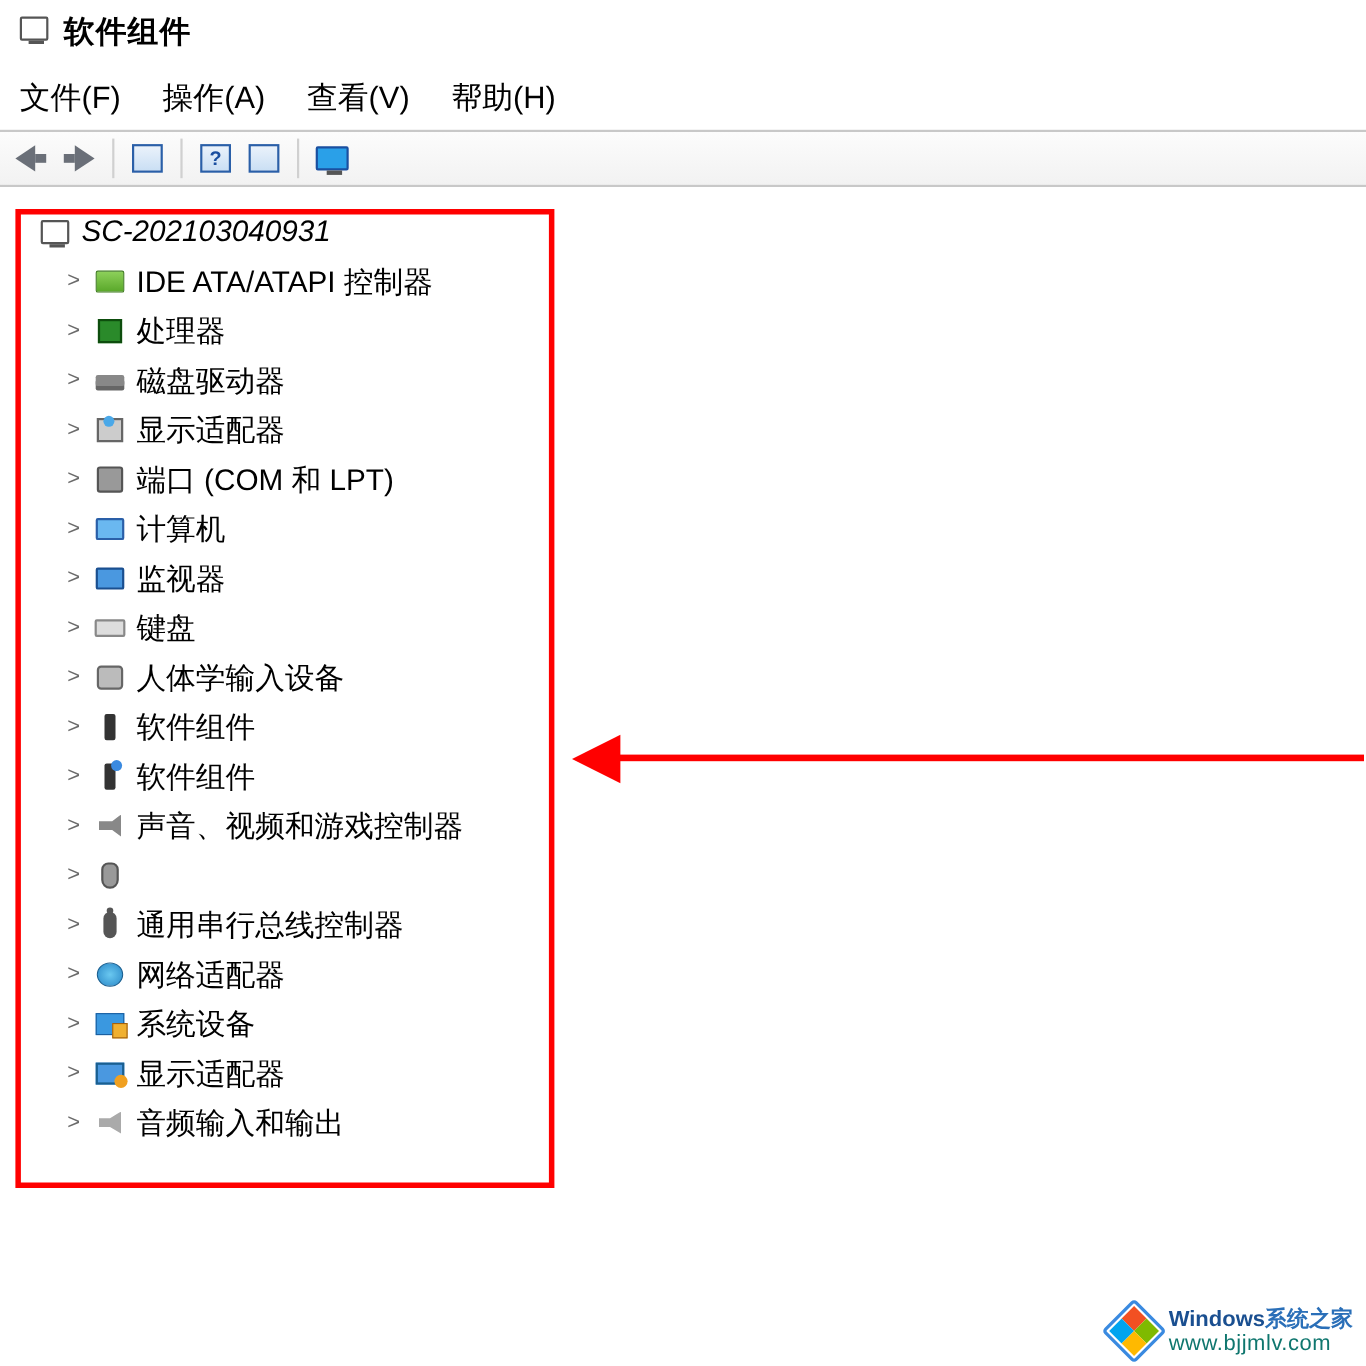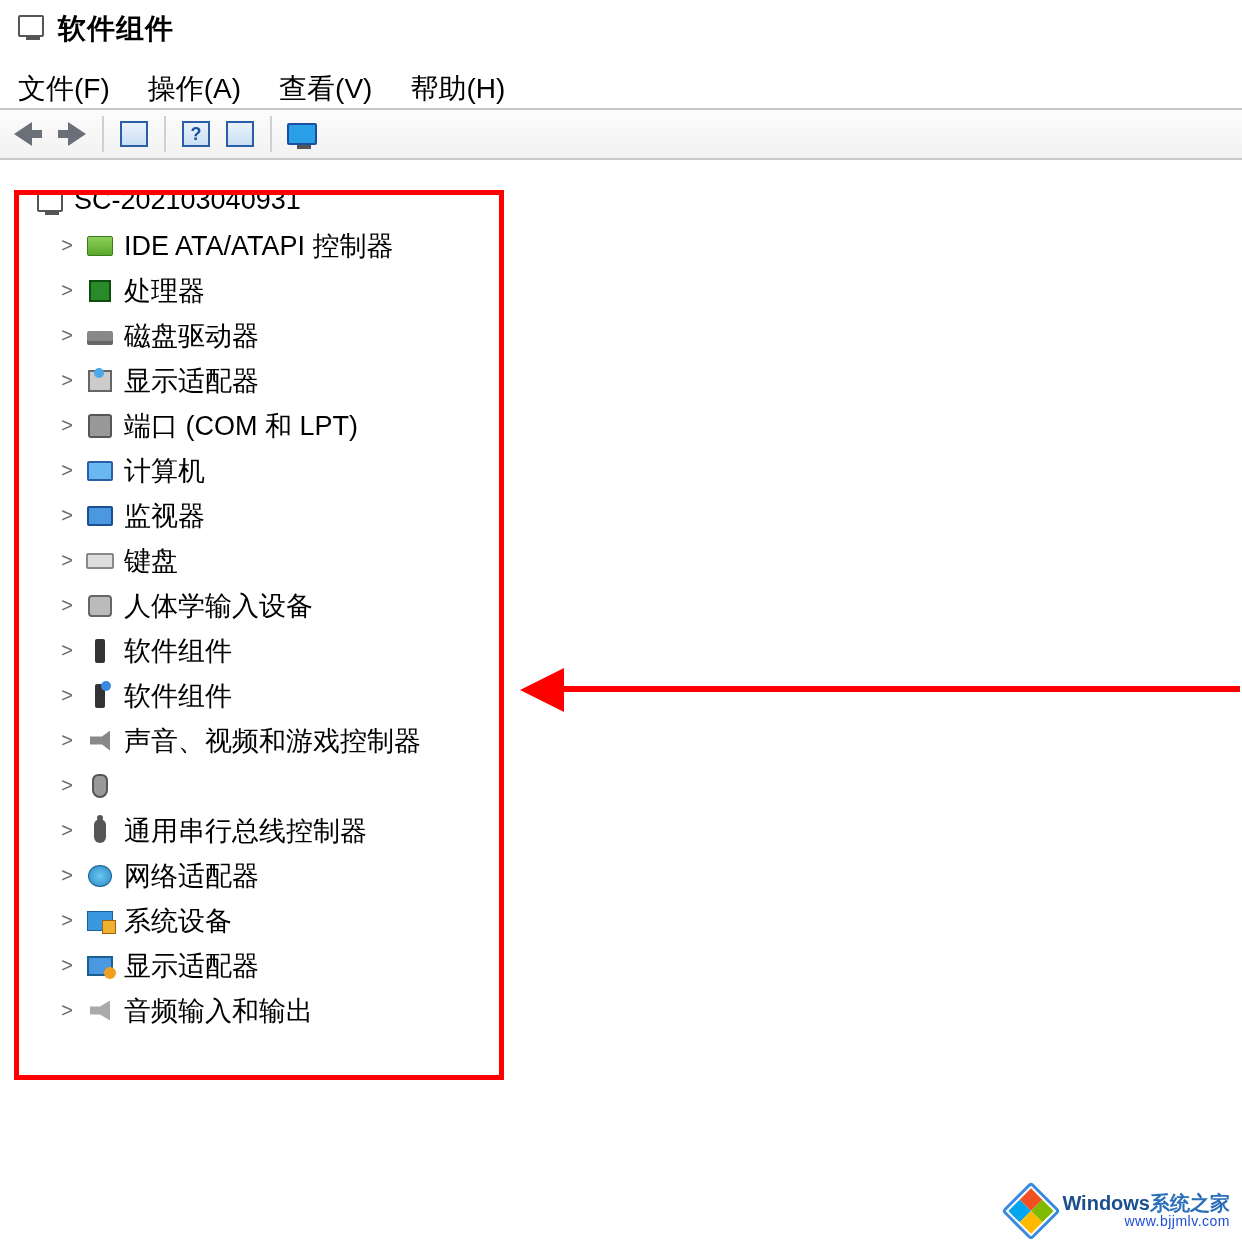--- a/index.html
+++ b/index.html
@@ -23,21 +23,21 @@
     }
     .title-text {
       font-size: 28px;
       font-weight: 600;
       letter-spacing: 1px;
       color: #000;
     }
     .menubar {
       display: flex;
       gap: 38px;
-      padding: 14px 18px 0 18px;
+      padding: 14px 18px 10px 18px;
       font-size: 28px;
       color: #000;
     }
     .menu-item { cursor: default; }
     .toolbar {
       display: flex;
       align-items: center;
       padding: 6px 8px;
       border-top: 2px solid #c8c8c8;
       border-bottom: 2px solid #c8c8c8;
@@ -99,21 +99,21 @@
     }
     .tree {
       padding: 12px 0 0 28px;
     }
     .tree-row {
       display: flex;
       align-items: center;
       height: 45px;
       gap: 10px;
     }
-    .tree-row.root { margin-left: 8px; }
+    .tree-row.root { margin-left: 8px; font-style: italic; }
     .tree-row.child { margin-left: 30px; }
     .expander {
       width: 18px; height: 18px;
       display:flex;align-items:center;justify-content:center;
       color:#6b6b6b;
       font-size: 20px;
       font-family: Arial;
     }
     .node-icon {
       width: 28px; height: 24px;
@@ -186,21 +186,21 @@
       border-radius: 4px;
       overflow: hidden;
     }
     .wm-logo .q1{position:absolute;top:2px;left:2px;width:16px;height:16px;background:#f25022;}
     .wm-logo .q2{position:absolute;top:2px;right:2px;width:16px;height:16px;background:#7fba00;}
     .wm-logo .q3{position:absolute;bottom:2px;left:2px;width:16px;height:16px;background:#00a4ef;}
     .wm-logo .q4{position:absolute;bottom:2px;right:2px;width:16px;height:16px;background:#ffb900;}
     .wm-text { line-height: 1.1; }
     .wm-line1 { font-size: 20px; color:#2a6fb8; font-weight:700; }
     .wm-line1 b { color:#1a4f90; }
-    .wm-line2 { font-size: 14px; color:#1d4ed8; letter-spacing:0.5px;text-align:right; }
+    .wm-line2 { font-size: 20px; color:#0f766e; letter-spacing:0.5px; }
   </style>
 </head>
 <body>
 
 <div class="titlebar">
   <div class="icon-box">
     <div class="ic-computer"></div>
   </div>
   <div class="title-text">软件组件</div>
 </div>

